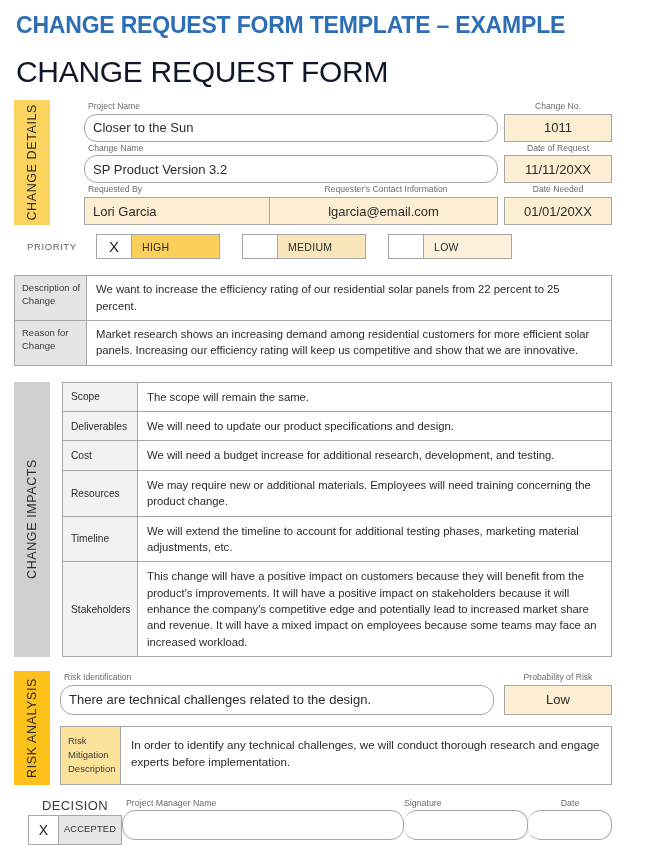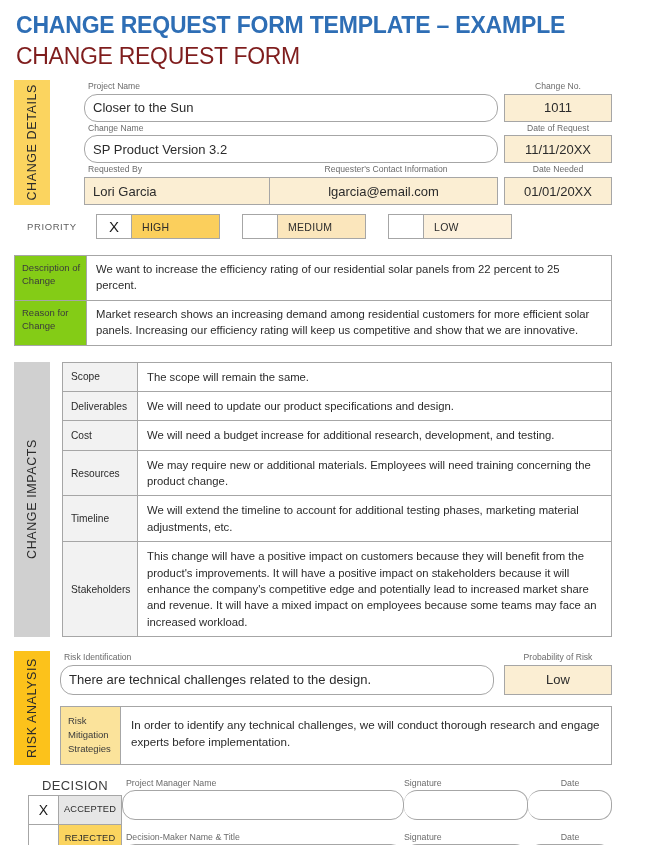--- a/index.html
+++ b/index.html
@@ -26,26 +26,27 @@
   .title-main {
     font-size: 23px;
     font-weight: bold;
     color: #2e6eb5;
     letter-spacing: -0.2px;
     padding: 12px 0 0 2px;
     line-height: 1.15;
     white-space: nowrap;
   }
   .title-sub {
-    font-size: 23px;
+    font-size: 30px;
     font-weight: normal;
-    color: #7f1d1d;
+    color: #0f172a;
     letter-spacing: -0.3px;
     padding: 5px 0 10px 2px;
     line-height: 1.15;
+    margin-top: 12px;
   }
 
   
   .field-label {
     font-size: 8.6px;
     color: #6b6b6b;
     line-height: 1.25;
     padding: 1px 0 2px 4px;
     white-space: nowrap;
   }
@@ -154,21 +155,21 @@
   
   .desc-table {
     margin-top: 16px;
     border: 1px solid #a6a6a6;
     border-bottom: none;
     box-sizing: border-box;
   }
   .desc-row { display: flex; border-bottom: 1px solid #a6a6a6; }
   .desc-label {
     flex: 0 0 72px;
-    background: #84cc16;
+    background: #e5e5e5;
     border-right: 1px solid #a6a6a6;
     box-sizing: border-box;
     font-size: 9.5px;
     color: #3b3b3b;
     line-height: 1.35;
     padding: 6px 0 6px 7px;
   }
   .desc-text {
     flex: 1 1 auto;
     background: #ffffff;
@@ -464,21 +465,21 @@
           <div class="field-label">Risk Identification</div>
           <div class="box white h-risk">There are technical challenges related to the design.</div>
         </div>
         <div class="risk-prob-col">
           <div class="field-label center">Probability of Risk</div>
           <div class="box cream center h-risk">Low</div>
         </div>
       </div>
 
       <div class="mitig-table">
-        <div class="mitig-label">Risk Mitigation Strategies</div>
+        <div class="mitig-label">Risk Mitigation Description</div>
         <div class="mitig-text">In order to identify any technical challenges, we will conduct thorough research and engage experts before implementation.</div>
       </div>
 
     </div>
   </div>
 
   <div class="section-decision">
 
     <div class="decision-left">
       <div class="decision-title">DECISION</div>

